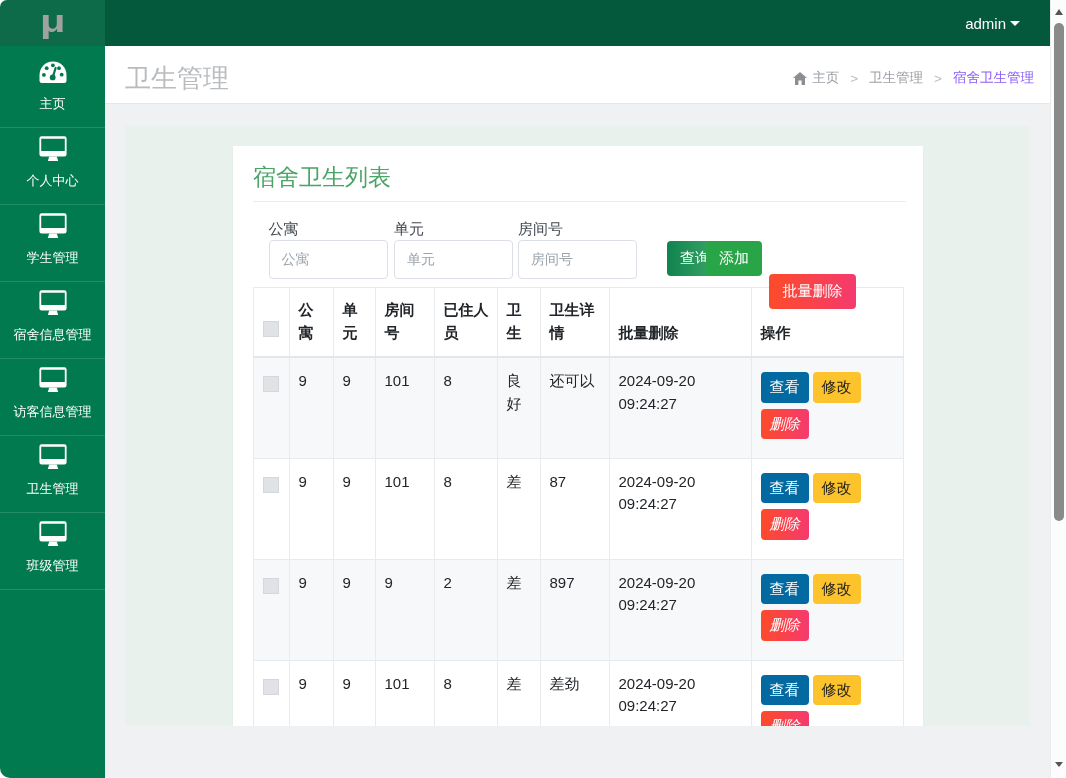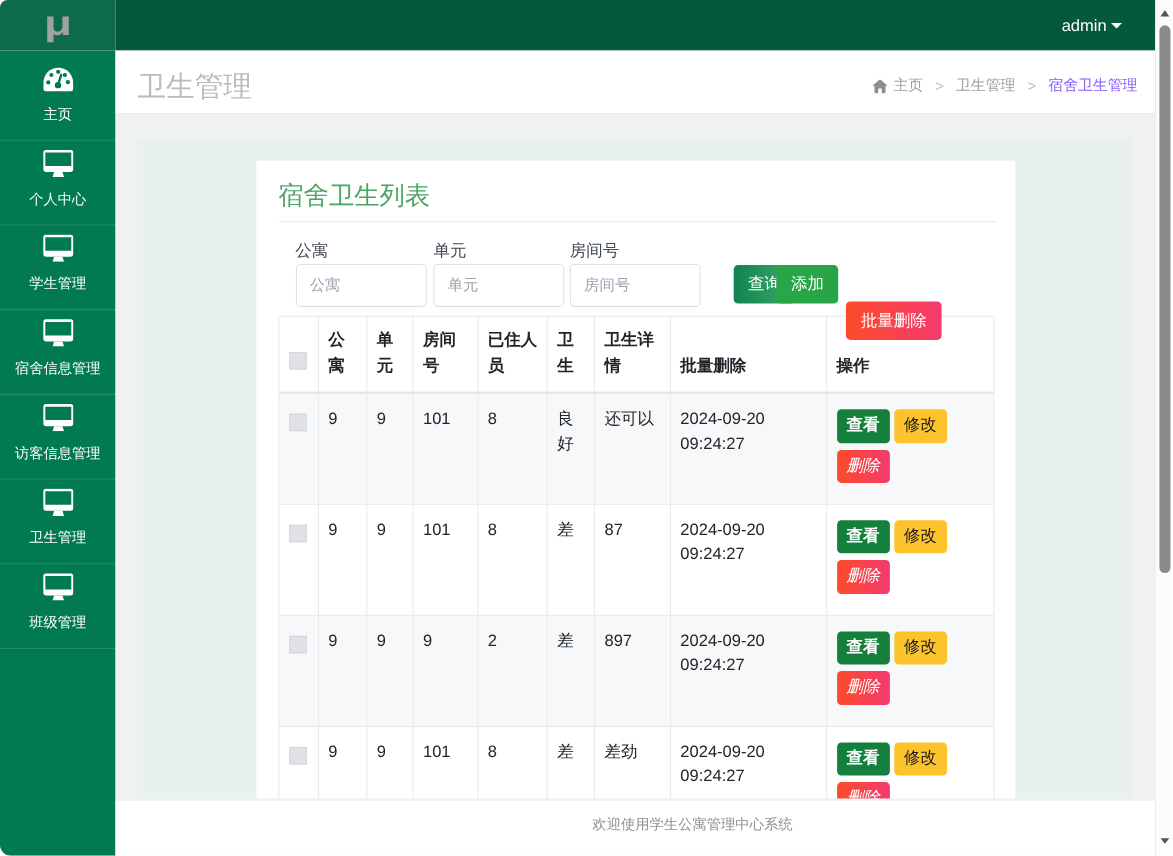--- a/index.html
+++ b/index.html
@@ -52,21 +52,21 @@
   .grid th { font-weight:bold; color:#212529; vertical-align:bottom; text-align:left; border-bottom:2px solid #E3E6EA; line-height:22.5px; padding:9px 8.5px 12px 8.5px; }
   .grid td { color:#212529; vertical-align:top; text-align:left; line-height:22.5px; padding:12px 8.5px 9px 8.5px; }
   .grid thead tr { height:70px; }
   .grid tbody tr { height:101px; } .a1 { margin-top:2px; white-space:nowrap; } .a2 { margin-top:6px; }
   .grid tbody tr:nth-child(odd) { background:#F7F8F9; }
   .chkbox { width:16px; height:16px; background:#E0E2E6; border:1px solid #D4D7DC; display:inline-block; }
   th .chkbox { margin-bottom:1px; }
   td .chkbox { margin-top:6px; }
   .cell-check { text-align:center; }
   .abtn { display:inline-block; line-height:22.5px; padding:4px 9px; border-radius:4px; font-size:15px; color:#fff; border:none; font-family:inherit; cursor:pointer; vertical-align:top; }
-  .abtn-view { background:#15803d; margin-right:4px;font-weight:bold; }
+  .abtn-view { background:#0369a1; margin-right:4px; }
   .abtn-edit { background:#FCC32C; color:#1E1E1E; }
   .abtn-del { background:linear-gradient(90deg,#FC4B2A 0%,#F53A6E 100%);font-style:italic; }
 
   
   .footer { position:absolute; left:0; bottom:0; width:945px; height:50px; background:#fff; }
   .footer span { position:absolute; left:524.5px; top:12px; transform:translateX(-50%); font-size:13px; color:#8C9196; white-space:nowrap; line-height:20px; }
 
   
   .vscroll { position:absolute; right:0; top:0; width:16px; height:778px; background:#FCFCFC; border-left:1px solid #EDEDED; border-bottom-right-radius:12px; }
   .vs-up { position:absolute; top:9px; left:4px; width:0; height:0; border-left:4px solid transparent; border-right:4px solid transparent; border-bottom:6px solid #555; }
@@ -277,22 +277,19 @@
                   <div class="a1"><button class="abtn abtn-view">查看</button><button class="abtn abtn-edit">修改</button></div>
                   <div class="a2"><button class="abtn abtn-del">删除</button></div>
                 </td>
               </tr>
             </tbody>
         </table>
       </div>
     </div>
   </div>
 
-  <div class="footer">
-    <span>欢迎使用学生公寓管理中心系统</span>
-  </div>
 </div>
 
 <div class="vscroll">
   <div class="vs-up"></div>
   <div class="vs-thumb"></div>
   <div class="vs-down"></div>
 </div>
 
 </body></html>

